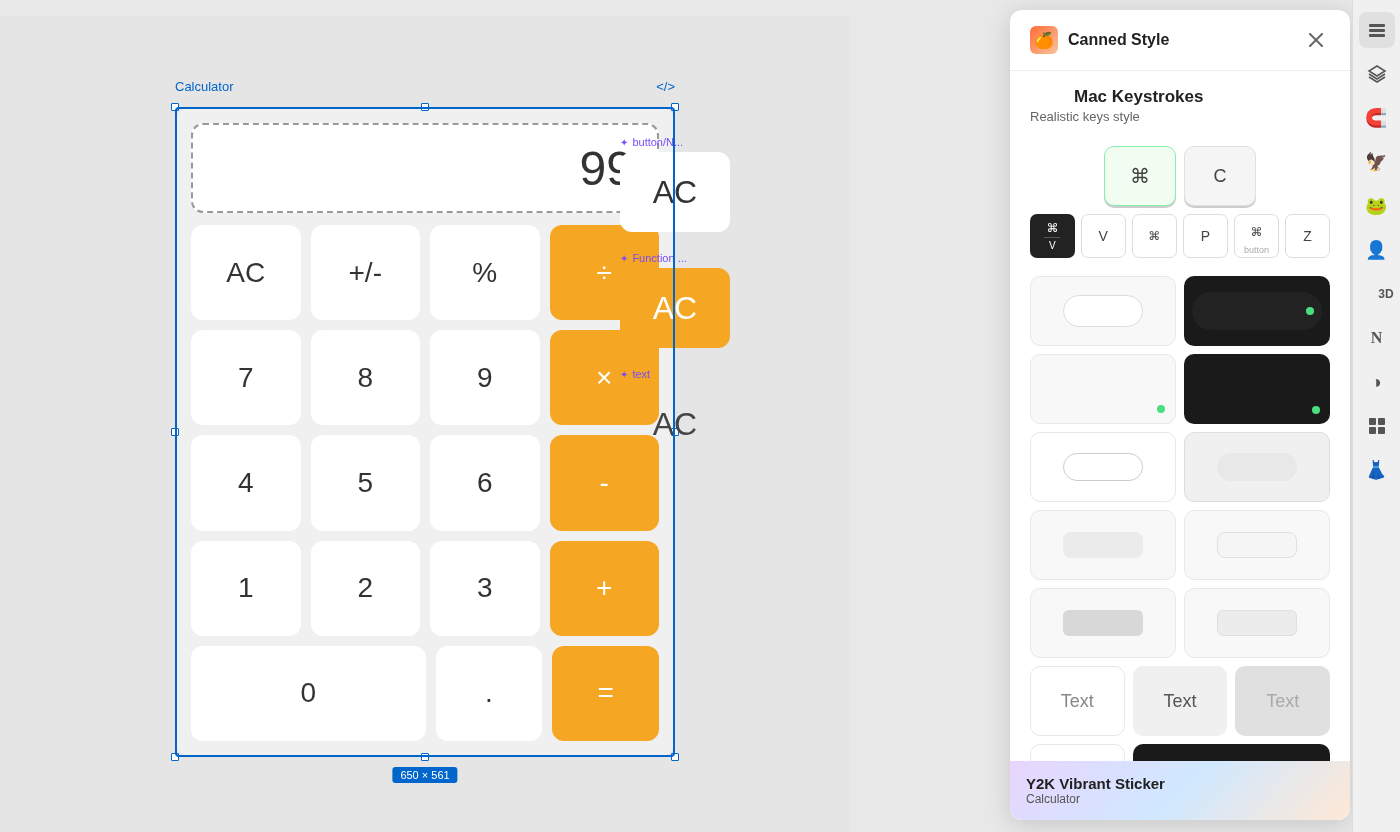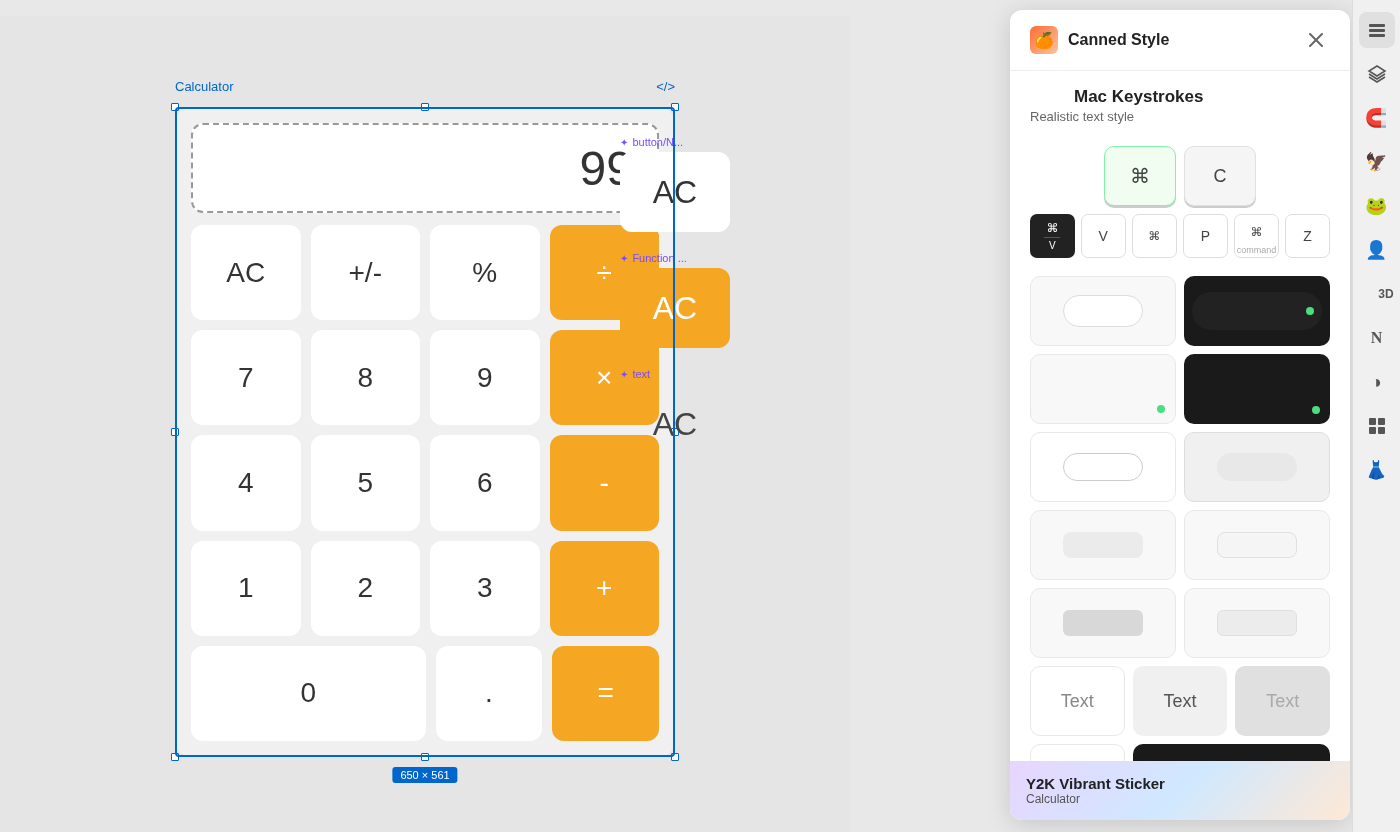--- a/index.html
+++ b/index.html
@@ -629,21 +629,21 @@
     <button class="panel-close">
       <svg width="14" height="14" viewBox="0 0 14 14">
         <line x1="1" y1="1" x2="13" y2="13" stroke="#666" stroke-width="2" stroke-linecap="round"></line>
         <line x1="13" y1="1" x2="1" y2="13" stroke="#666" stroke-width="2" stroke-linecap="round"></line>
       </svg>
     </button>
   </div>
 
   <div class="style-section">
     <div class="style-section-title">Mac Keystrokes</div>
-    <div class="style-section-subtitle">Realistic text style</div>
+    <div class="style-section-subtitle">Realistic keys style</div>
   </div>
 
   <div class="keys-grid">
     <div class="keys-row">
       <div style="flex:1;"></div>
       <div class="key-btn key-large active">
         <span class="key-symbol">⌘</span>
       </div>
       <div class="key-btn key-large">
         <span class="key-letter">C</span>
@@ -660,21 +660,21 @@
       <div class="key-small-light">
         <span style="font-size:14px;">V</span>
       </div>
       <div class="key-small-light">
         <span style="font-size:12px;">⌘</span>
       </div>
       <div class="key-small-light">
         <span style="font-size:14px;">P</span>
       </div>
       <div class="key-small-light" style="position:relative;">
-        <span style="font-size:9px; color:#aaa; position:absolute; bottom:2px; left:0; right:0; text-align:center;">command</span>
+        <span style="font-size:9px; color:#aaa; position:absolute; bottom:2px; left:0; right:0; text-align:center;">button</span>
         <span style="font-size:12px; margin-bottom:8px;">⌘</span>
       </div>
       <div class="key-small-light">
         <span style="font-size:14px;">Z</span>
       </div>
     </div>
   </div>
 
   <div class="styles-scroll">
 

